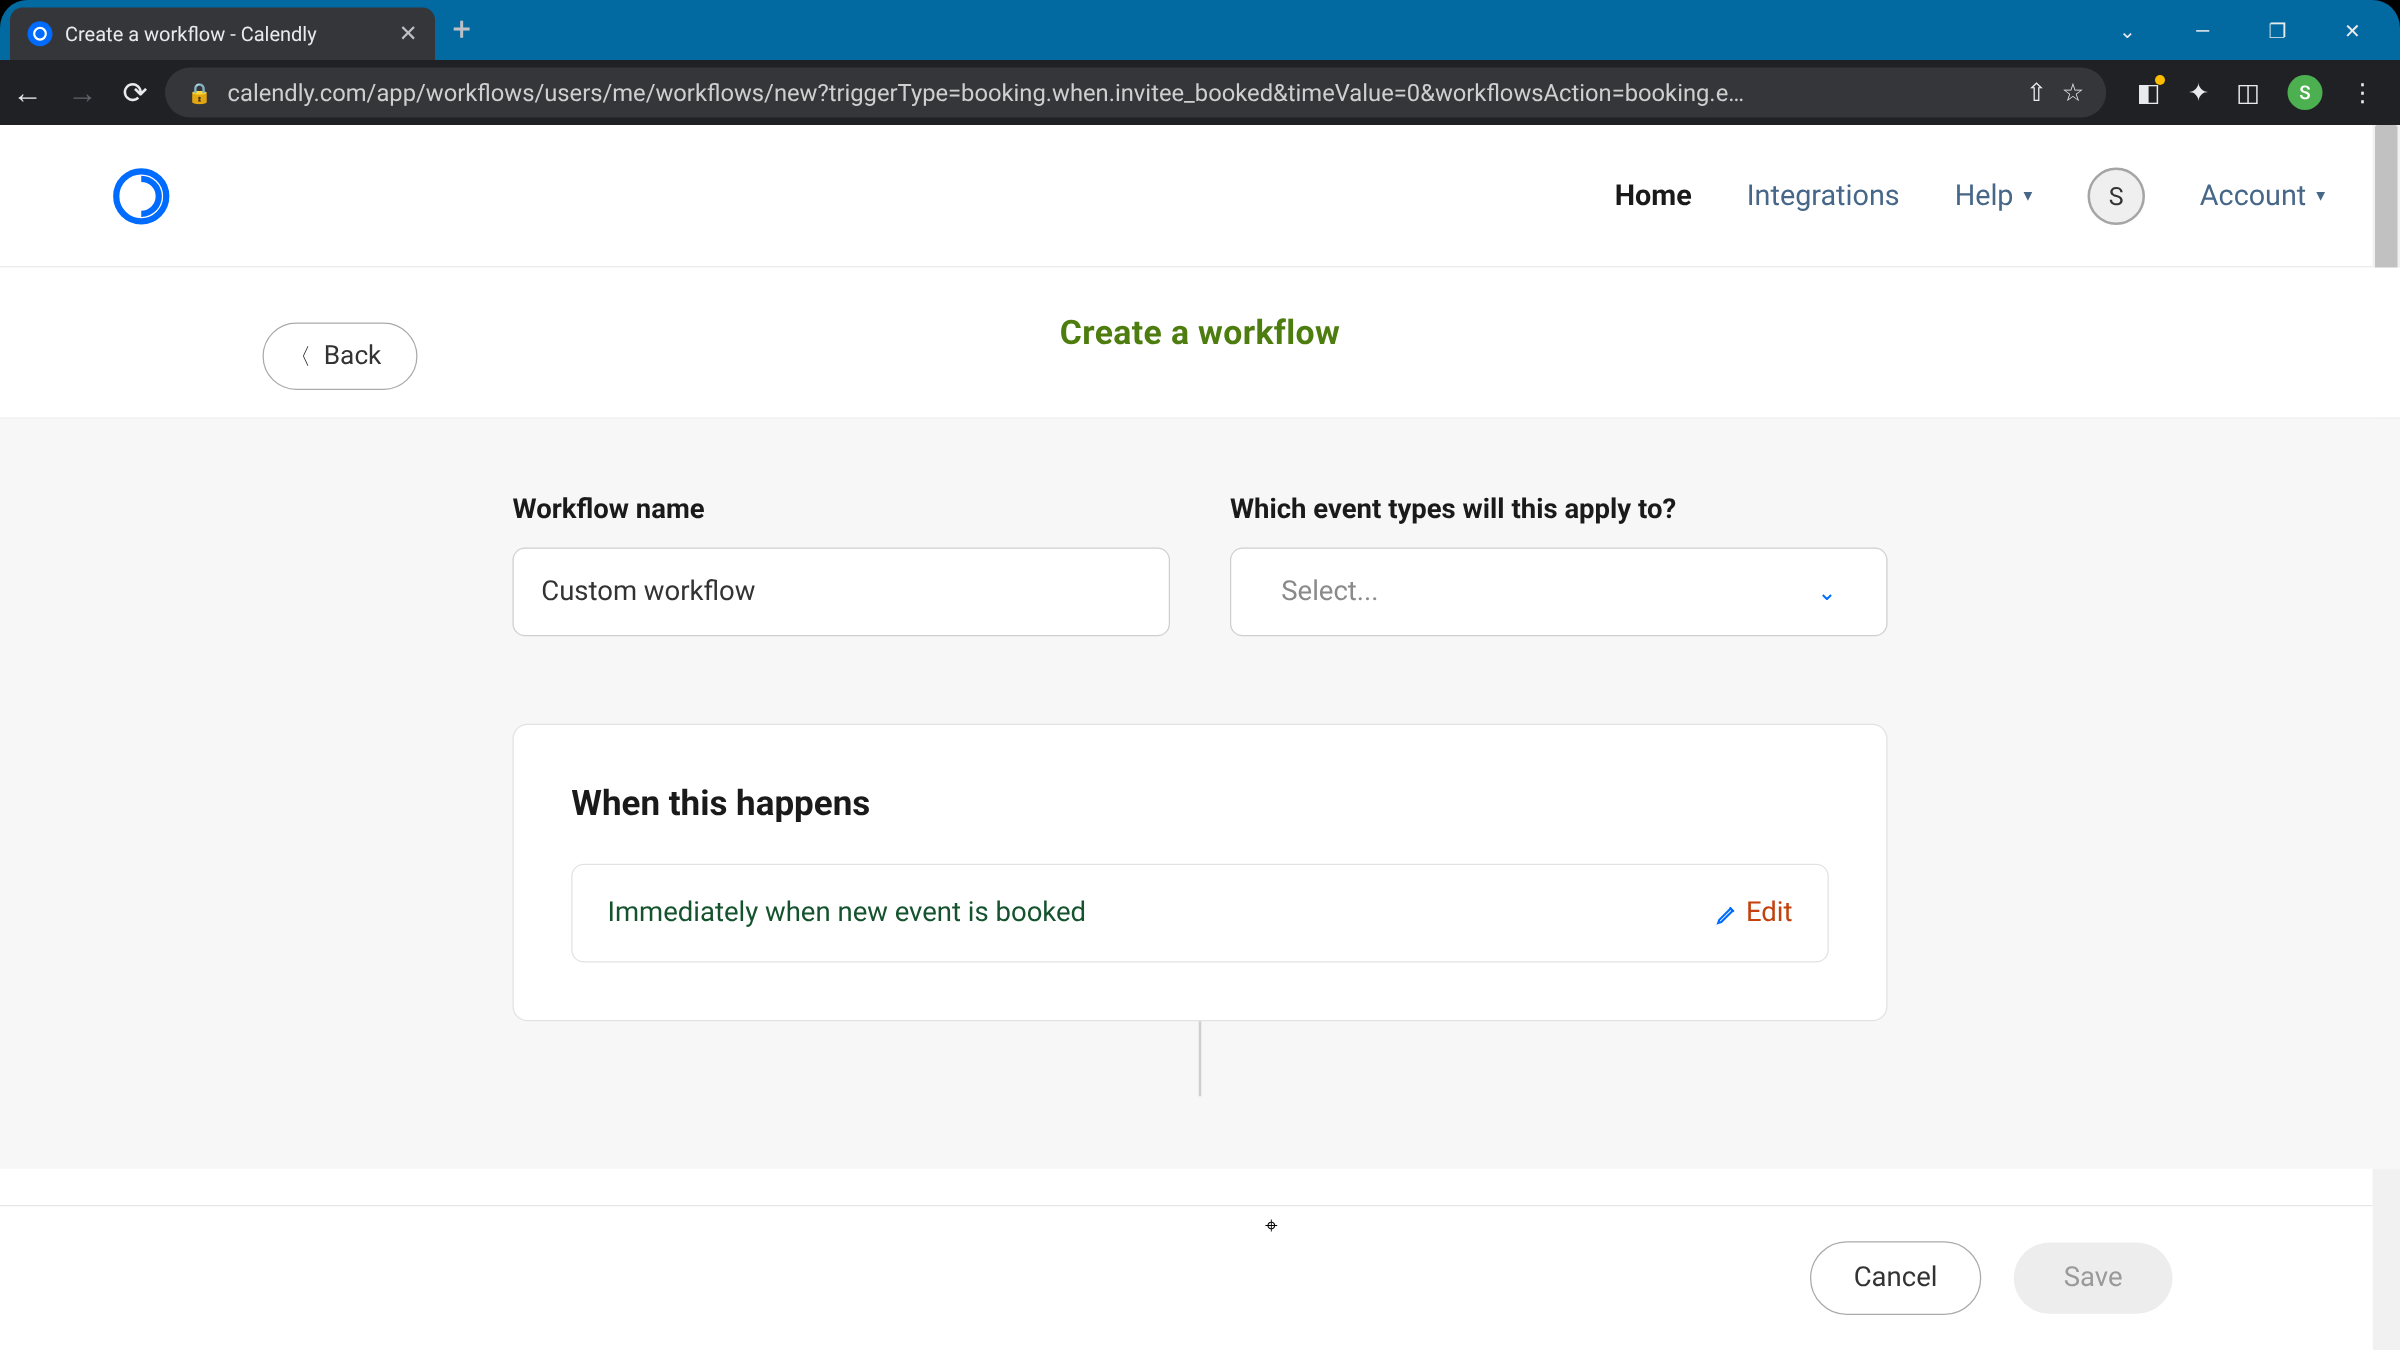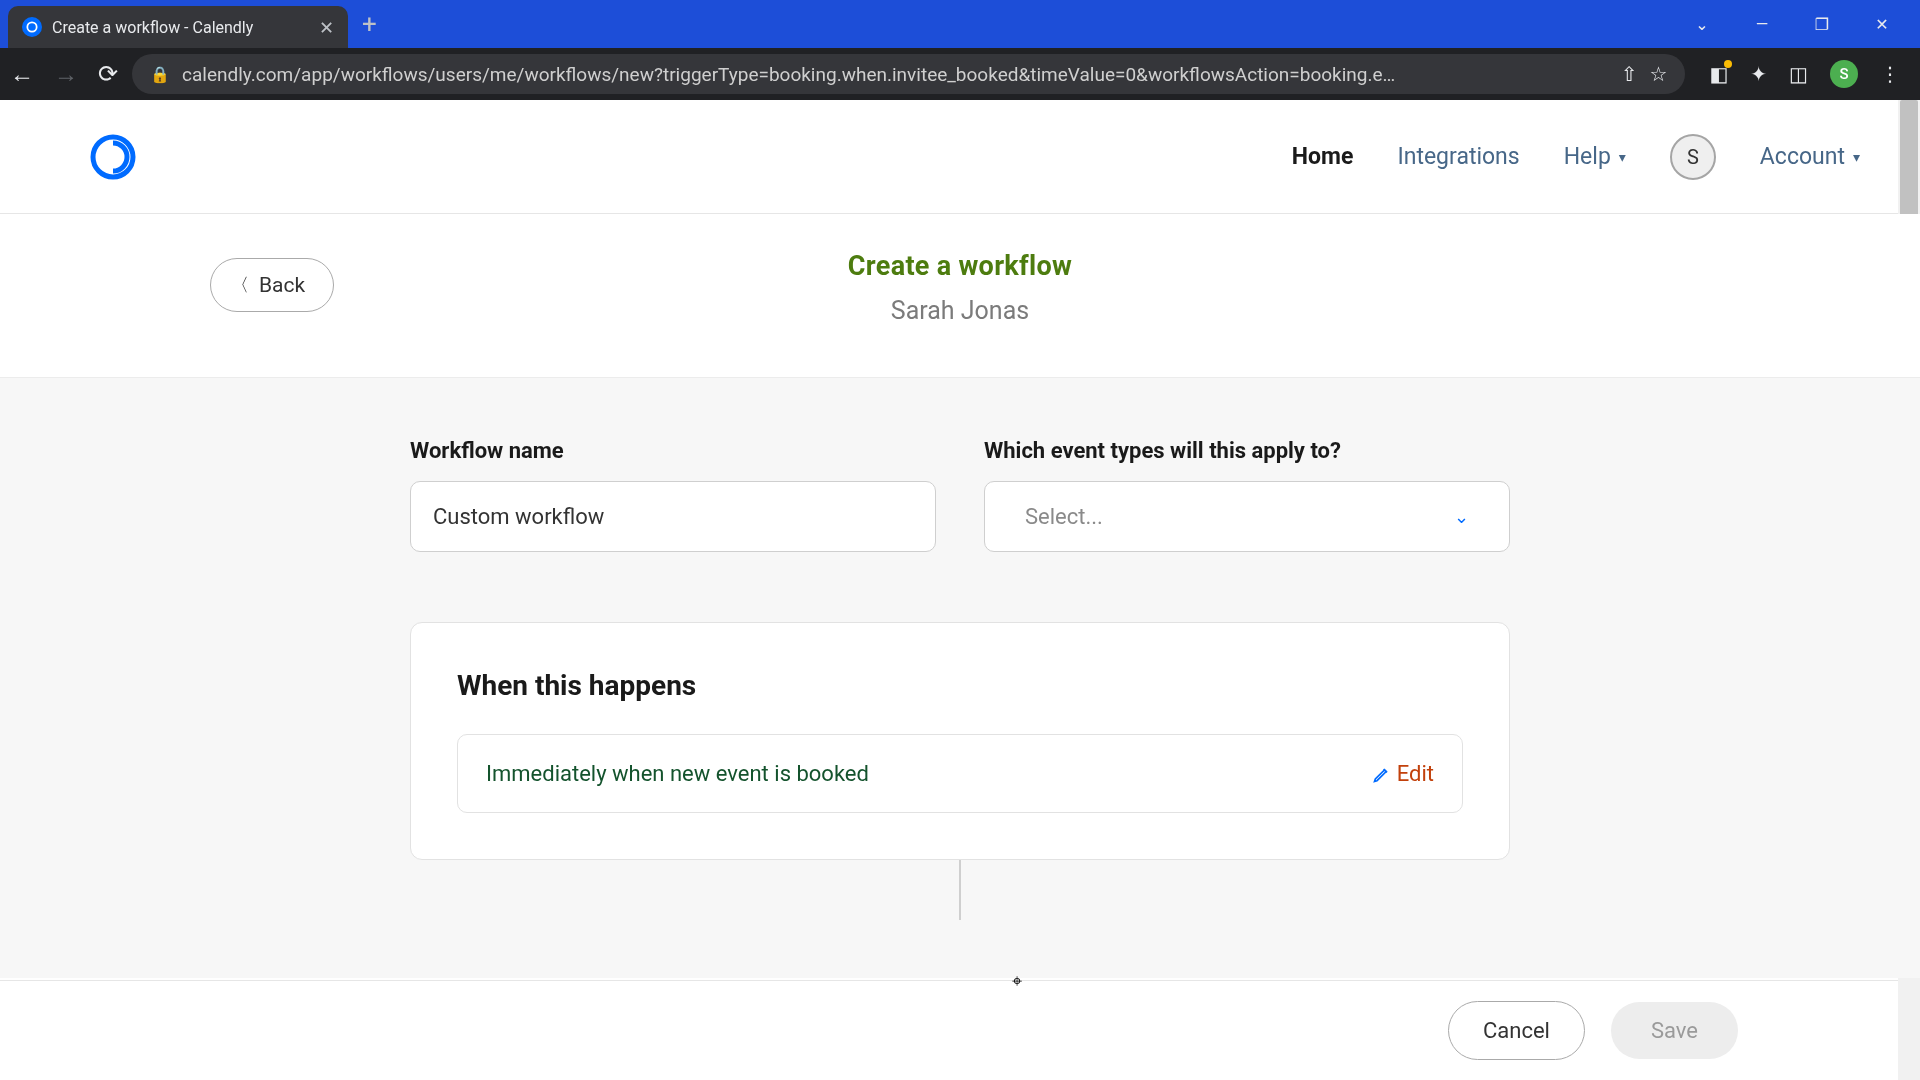--- a/index.html
+++ b/index.html
@@ -1,19 +1,19 @@
 <!DOCTYPE html>
 <html><head>
 <meta charset="utf-8">
 <style>
   * { margin: 0; padding: 0; box-sizing: border-box; font-family: -apple-system, BlinkMacSystemFont, "Segoe UI", Roboto, Helvetica, Arial, sans-serif; }
   body { width: 1920px; height: 1080px; overflow: hidden; background: #000; }
 
   
-  .browser-chrome { background: #1d4ed8; }
+  .browser-chrome { background: #0369a1; border-radius: 22px; }
   .tab-strip { display: flex; align-items: center; height: 48px; padding: 0 8px; }
   .tab { display: flex; align-items: center; background: #35363a; color: #e8eaed; border-radius: 10px 10px 0 0; height: 42px; margin-top: 6px; padding: 0 14px; width: 340px; gap: 10px; font-size: 16px; }
   .tab .favicon { width: 20px; height: 20px; border-radius: 50%; background: #006bff; display:flex; align-items:center; justify-content:center; }
   .tab .favicon svg { width: 14px; height: 14px; }
   .tab .title { flex: 1; white-space: nowrap; overflow: hidden; text-overflow: ellipsis; }
   .tab .close { color: #bdc1c6; font-size: 18px; cursor: pointer; }
   .new-tab { color: #bdc1c6; font-size: 26px; margin-left: 14px; cursor: pointer; }
   .window-controls { margin-left: auto; display: flex; align-items: center; gap: 36px; color: #e8eaed; padding-right: 18px; }
   .window-controls span { font-size: 16px; cursor: pointer; display:inline-flex; align-items:center; justify-content:center; width:24px; height:24px; }
 
@@ -61,21 +61,21 @@
   .select-box .ph { color:#8a8a8a; font-size:22px; }
   .select-box .dd { color:#006bff; font-size:18px; }
 
   .card { margin-top: 70px; border:1px solid #e2e2e2; border-radius:12px; background:#fff; padding: 46px 46px 46px; }
   .card h2 { font-size:28px; font-weight:700; color:#1a1a1a; margin-bottom:32px; }
   .trigger-row { border:1px solid #e2e2e2; border-radius:10px; padding: 26px 28px; display:flex; align-items:center; justify-content:space-between; }
   .trigger-row .txt { font-size:22px; color:#14532d; }
   .edit-link { color:#c2410c; font-size:22px; display:flex; align-items:center; gap:5px; cursor:pointer; }
   .connector { width:2px; height:60px; background:#cfcfcf; margin: 0 auto; }
 
-  .footer { position:absolute; left:0; right:22px; bottom:0; height:100px; border-top:1px solid #e6e6e6; background:#fff; display:flex; align-items:center; justify-content:flex-end; padding: 0 160px 0 0; gap:26px; }
+  .footer { position:absolute; left:0; right:22px; bottom:0; height:116px; border-top:1px solid #e6e6e6; background:#fff; display:flex; align-items:center; justify-content:flex-end; padding: 0 160px 0 0; gap:26px; }
   .btn-cancel { border:1px solid #aaa; background:#fff; border-radius:34px; padding:16px 34px; font-size:22px; color:#333; cursor:pointer; }
   .btn-save { border:none; background:#ededed; color:#9a9a9a; border-radius:34px; padding:16px 40px; font-size:22px; cursor:not-allowed; }
 
   .cursor { position:absolute; left:1012px; top:870px; font-size:18px; color:#000; pointer-events:none; }
 </style>
 </head>
 <body>
 
 <div class="browser-chrome">
   <div class="tab-strip">
@@ -148,21 +148,20 @@
         </div>
     </div>
   </div>
 
   <div class="page-head">
     <button class="back-btn">
       <span class="chev">〈</span>
       <span>Back</span>
     </button>
     <h1>Create a workflow</h1>
-    <div class="sub">Sarah Jonas</div>
   </div>
 
   <div class="form-area">
     <div class="form-inner">
       <div class="row">
         <div class="field">
           <label>Workflow name</label>
           <input class="text-input" type="text" value="Custom workflow" style="">
         </div>
         <div class="field">

